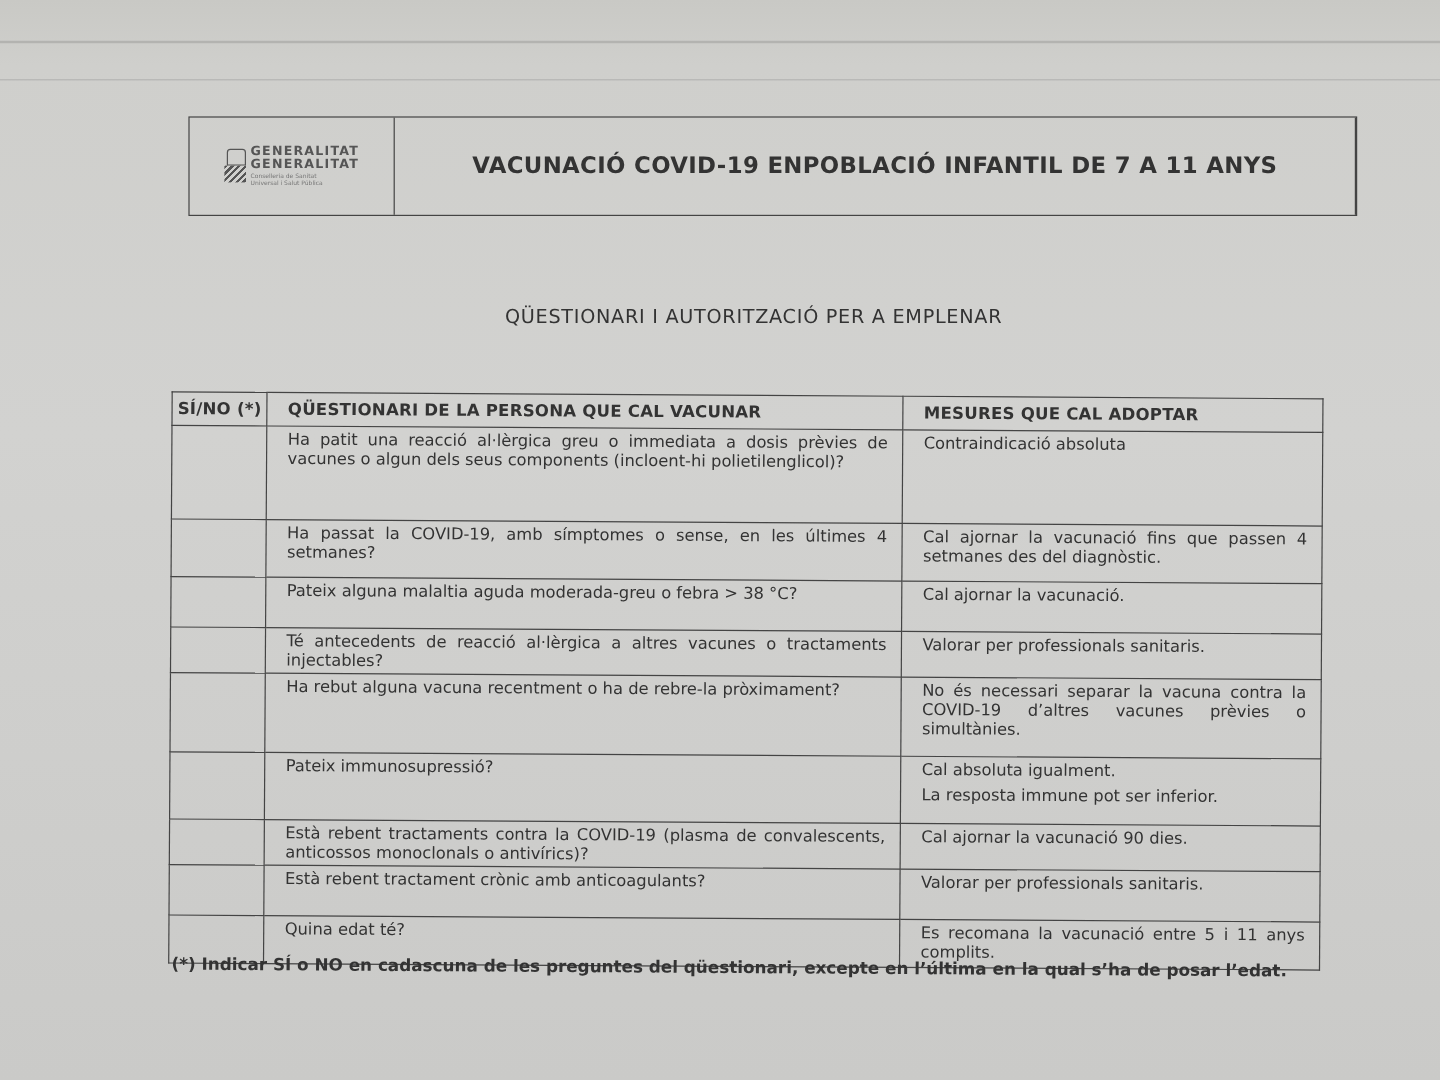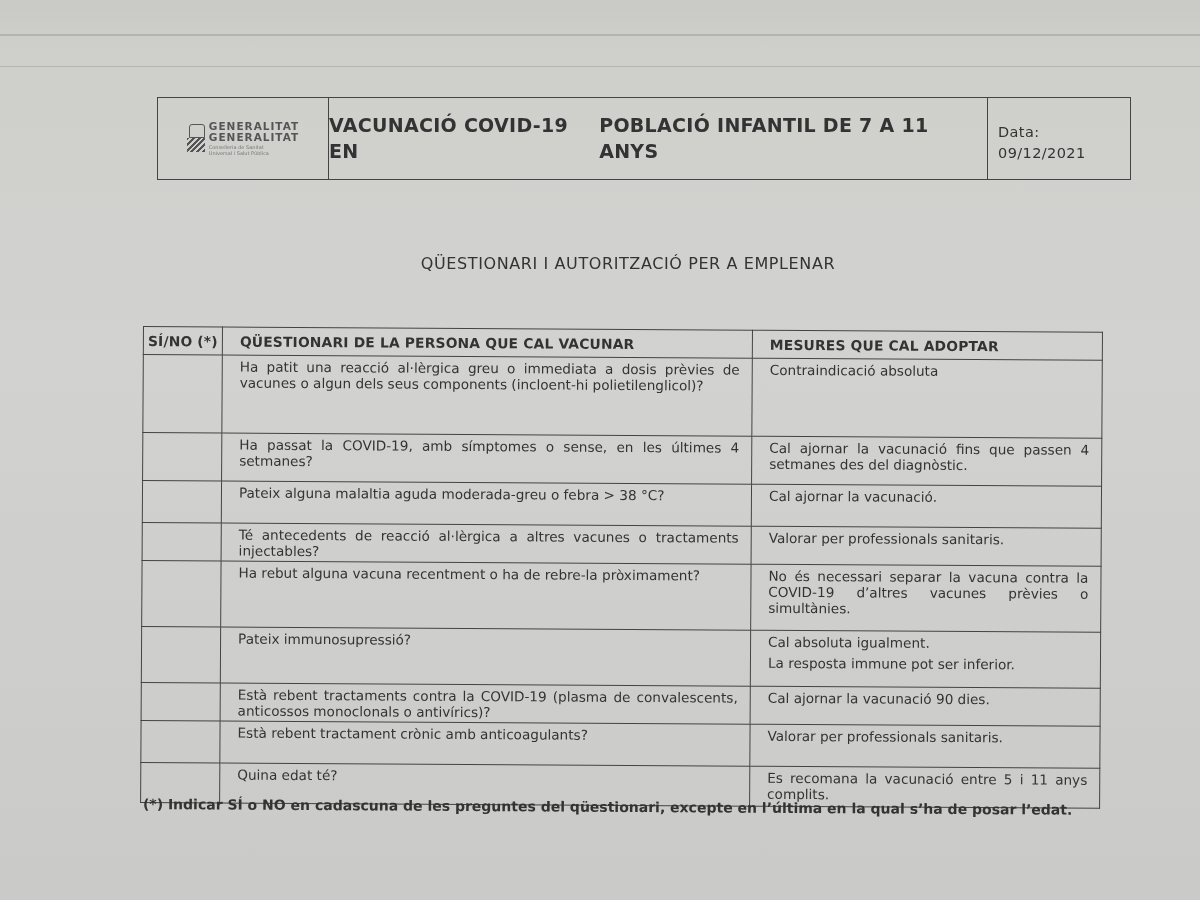--- a/index.html
+++ b/index.html
@@ -32,21 +32,21 @@
       font-size: 16px; color: #333; letter-spacing: .6px;
     }
 
     table.q {
       position: absolute; left: 143px; top: 326px; width: 960px;
       border-collapse: collapse; transform: rotate(0.35deg); transform-origin: left top;
       font-size: 13.6px; color: #333;
     }
     table.q td, table.q th { border: 1.3px solid #444; vertical-align: top; padding: 3px 12px 2px 17px; line-height: 1.18; }
     table.q th { font-weight: bold; text-align: left; font-size: 13.8px; padding-top: 6px; padding-bottom: 5px; letter-spacing: .2px; }
-    table.q th.c1 { text-align: center; padding-left: 4px; padding-right: 4px; }
+    table.q th.c1 { text-align: right; padding-left: 4px; padding-right: 4px; }
     table.q td.c1 { width: 78px; padding: 0; }
     table.q td.c2 { width: 500px; text-align: justify; }
     table.q td.c3 { text-align: justify; }
     .sp { display: block; margin-top: 5px; }
 
     .footnote {
       position: absolute; left: 143px; top: 796px; width: 945px;
       font-weight: bold; font-size: 14px; color: #333; line-height: 1.25;
       transform: rotate(0.35deg); transform-origin: left top;
     }
@@ -66,24 +66,20 @@
     <div class="logo-text">
       <span class="l1">GENERALITAT</span>
       <span class="l2">GENERALITAT</span>
       <span class="sub">Conselleria de Sanitat</span>
       <span class="sub" style="margin-top:0">Universal i Salut Pública</span>
     </div>
   </div>
   <div class="title-cell">
     <span>VACUNACIÓ COVID-19 EN</span>
     <span>POBLACIÓ INFANTIL DE 7 A 11 ANYS</span>
-  </div>
-  <div class="date-cell">
-    <div>Data:</div>
-    <div>09/12/2021</div>
   </div>
 </div>
 
 <div class="subtitle">QÜESTIONARI I AUTORITZACIÓ PER A EMPLENAR</div>
 
 <table class="q">
   <thead>
     <tr>
       <th class="c1">SÍ/NO (*)</th>
       <th>QÜESTIONARI DE LA PERSONA QUE CAL VACUNAR</th>

